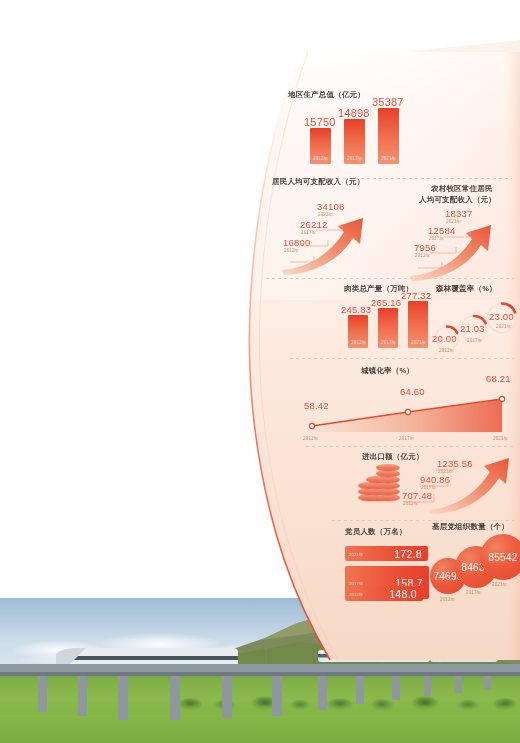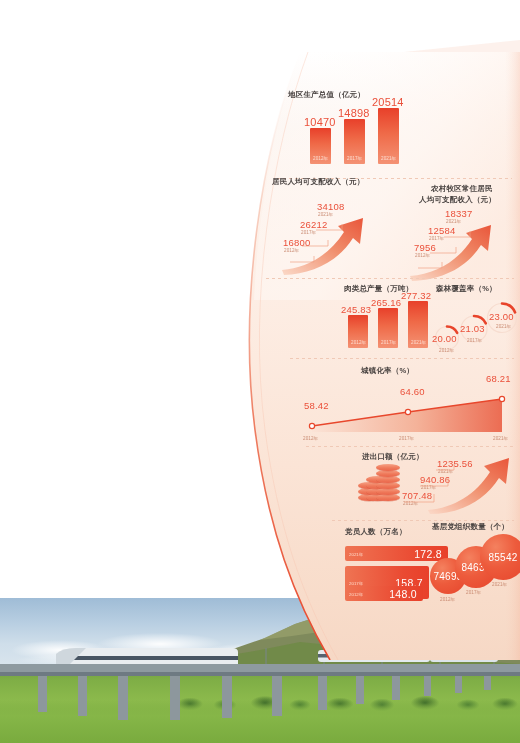--- a/index.html
+++ b/index.html
@@ -174,23 +174,23 @@
   </svg>
 
   <div class="content">
 
     <div class="sect-title" style="left:288px;top:90px;">地区生产总值（亿元）</div>
 
     <div class="vbar" style="left:310px;top:128px;width:21px;height:36px;"></div>
     <div class="vbar" style="left:344px;top:119px;width:21px;height:45px;"></div>
     <div class="vbar" style="left:378px;top:108px;width:21px;height:56px;"></div>
 
-    <div class="val" style="left:304px;top:116px;">10470</div>
+    <div class="val" style="left:304px;top:116px;">15750</div>
     <div class="val" style="left:338px;top:107px;">14898</div>
-    <div class="val" style="left:372px;top:96px;">20514</div>
+    <div class="val" style="left:372px;top:96px;">35387</div>
 
     <div class="yr on" style="left:313px;top:156px;">2012年</div>
     <div class="yr on" style="left:347px;top:156px;">2017年</div>
     <div class="yr on" style="left:381px;top:156px;">2021年</div>
 
     <div class="divider" style="left:277px;top:178px;width:235px;"></div>
 
     <div class="sect-title" style="left:272px;top:177px;">居民人均可支配收入（元）</div>
 
     <svg style="position:absolute;left:268px;top:196px;" width="110" height="80" viewBox="0 0 110 80">
@@ -360,21 +360,21 @@
         <path d="M4,46 L34,46 L34,38"></path>
         <path d="M20,30 L48,30 L48,22"></path>
         <path d="M36,14 L54,14 L54,8"></path>
       </g>
     </svg>
 
     <div class="divider" style="left:332px;top:520px;width:182px;"></div>
 
     <div class="sect-title" style="left:345px;top:527px;">党员人数（万名）</div>
 
-    <div class="hbar" style="left:345px;top:546px;width:103px;height:15px;">
+    <div class="hbar" style="left:345px;top:546px;width:83px;height:15px;">
       <span class="hy">2021年</span>
       <span class="hv">172.8</span>
     </div>
     <div class="hbar" style="left:345px;top:566px;width:84px;height:33px;">
       <span class="hy">2017年</span>
       <span class="hv">158.7</span>
     </div>
     <div class="hbar" style="left:345px;top:586px;width:78px;height:15px;">
       <span class="hy">2012年</span>
       <span class="hv">148.0</span>

